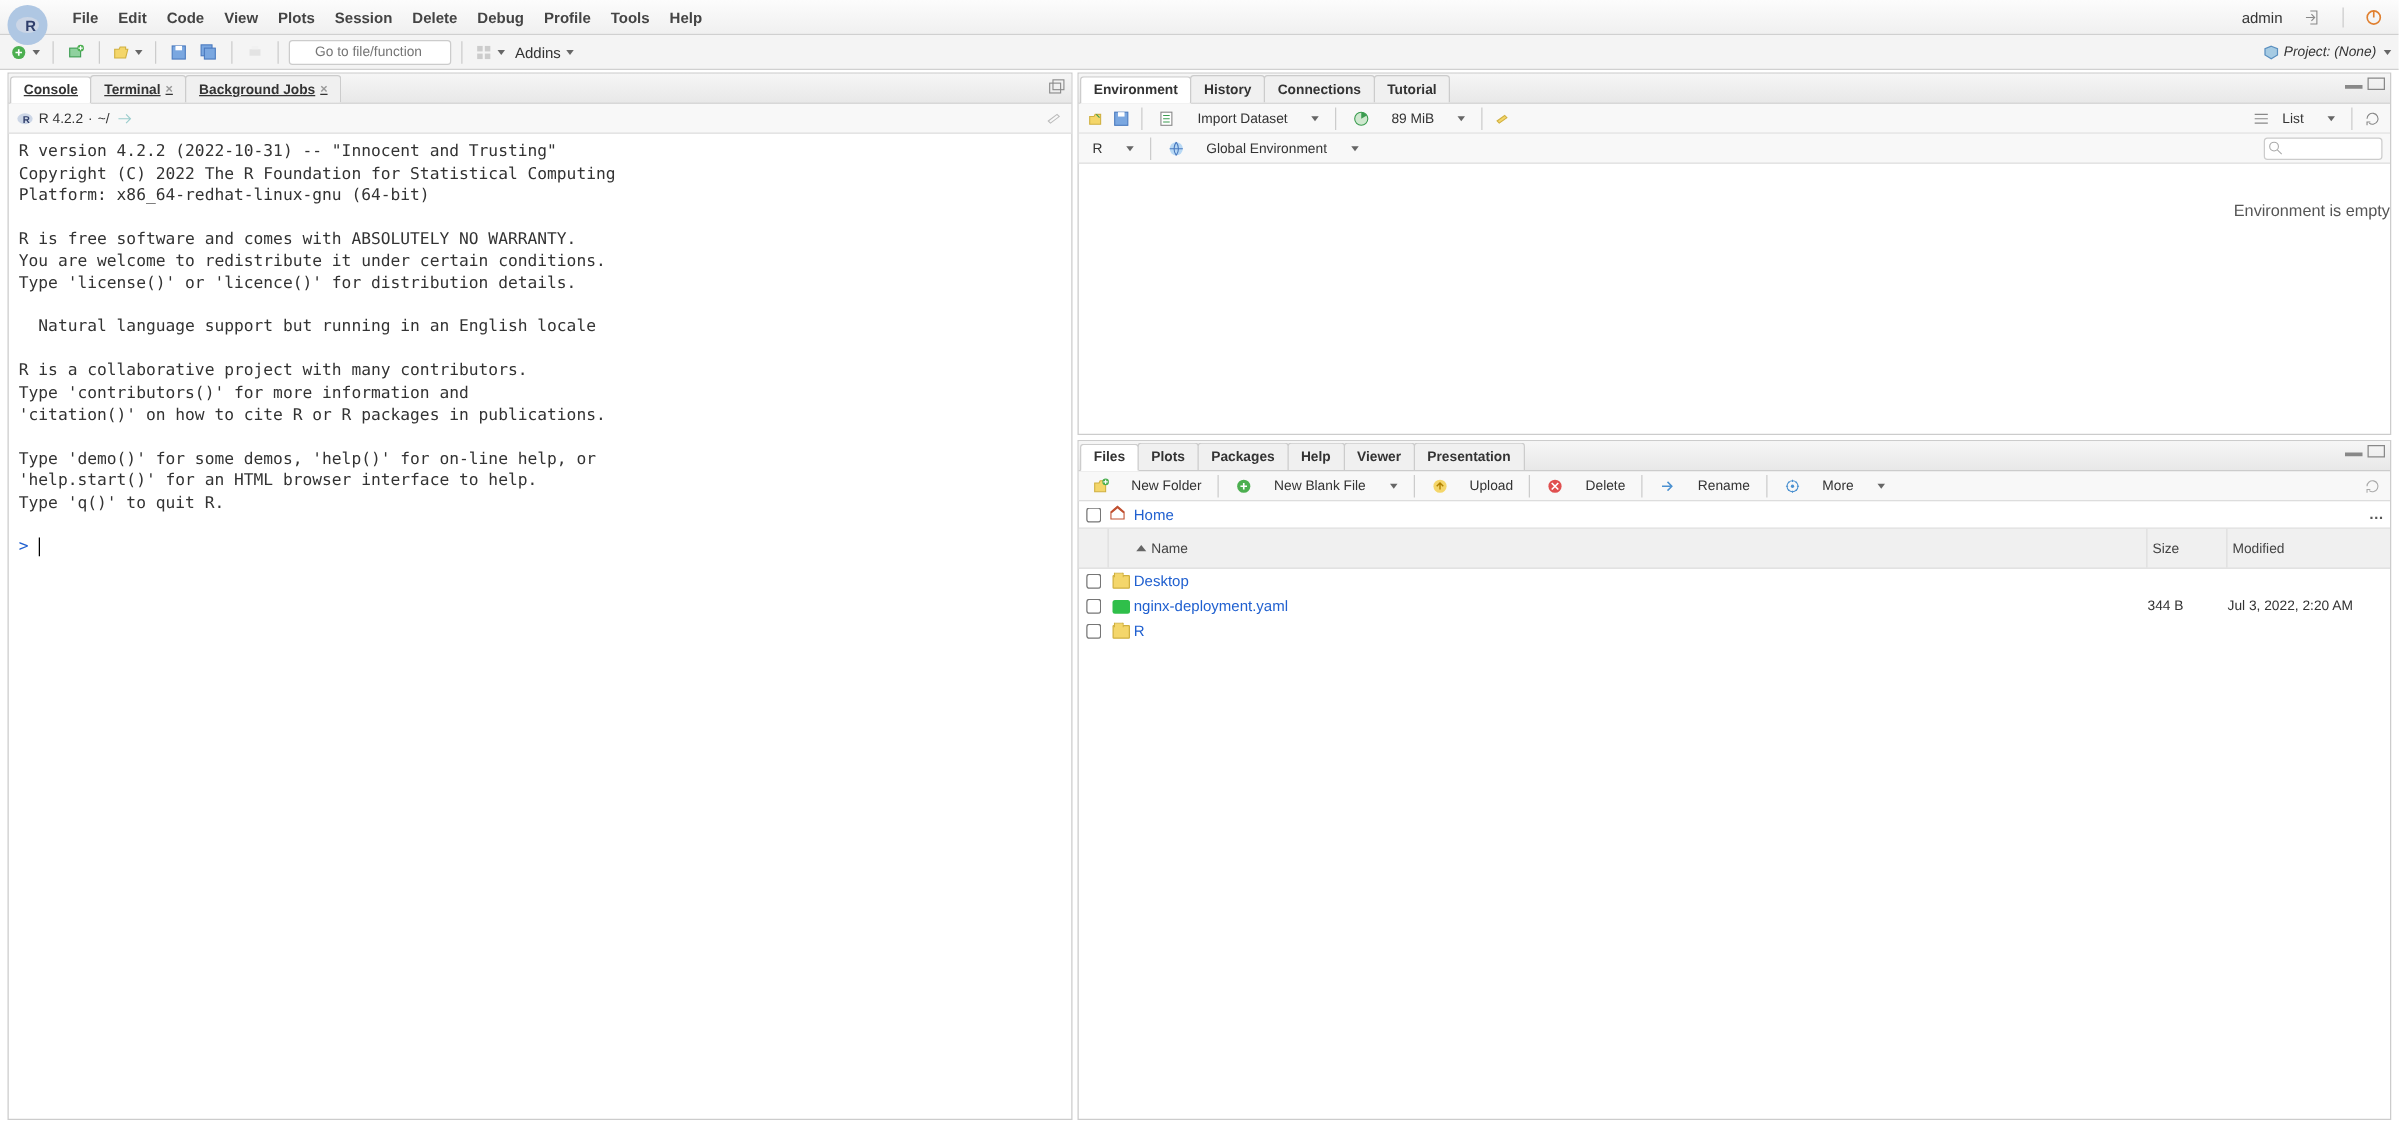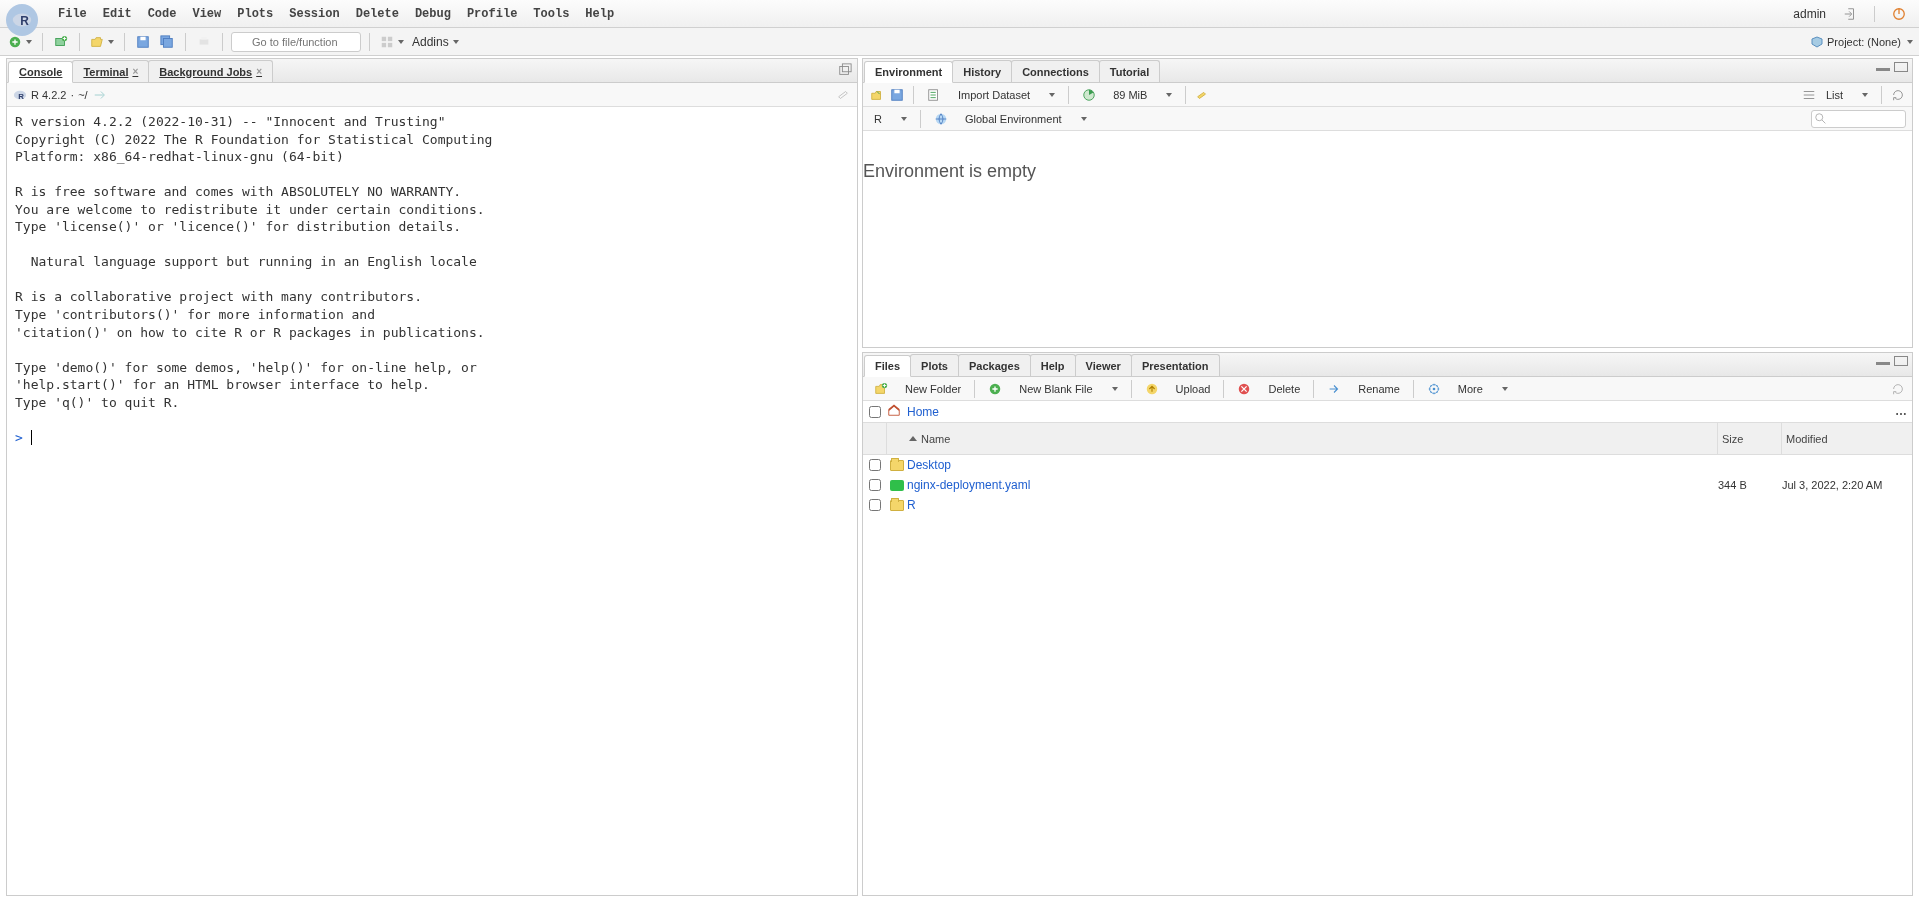--- a/index.html
+++ b/index.html
@@ -16,21 +16,21 @@
 .power-icon svg circle { stroke:#e08030; }
 
 
 .toolbar { height:28px; background:#f4f4f4; border-bottom:1px solid #d0d0d0; display:flex; align-items:center; padding:0 6px; gap:4px; }
 .tb-sep { width:1px; height:18px; background:#ccc; margin:0 4px; }
 .tb-btn { height:20px; min-width:20px; display:inline-flex; align-items:center; justify-content:center; cursor:pointer; padding:0 2px; gap:2px; }
 .caret { width:0; height:0; border-left:3px solid transparent; border-right:3px solid transparent; border-top:4px solid #666; margin-left:2px; }
 .goto-input { height:20px; width:130px; border:1px solid #ccc; border-radius:3px; font-size:11px; padding:0 4px 0 20px; background:#fff; position:relative; color:#888; }
 .goto-wrap { position:relative; }
 .goto-wrap .arrow { position:absolute; left:4px; top:3px; }
-.project-ind { display:flex; align-items:center; gap:4px; font-size:11px; color:#333; }
+.project-ind { display:flex; align-items:center; gap:4px; font-size:11px; color:#333;font-style:italic; }
 .proj-cube { width:12px; height:12px; }
 
 
 .main { display:flex; height:calc(900px - 28px - 28px); }
 .left-col { flex:0 0 852px; display:flex; flex-direction:column; border-right:1px solid #ccc; margin:2px 4px 4px 6px; border:1px solid #ccc; }
 .right-col { flex:1; display:flex; flex-direction:column; margin:2px 6px 4px 0; gap:4px; }
 
 
 .tabstrip { height:24px; background:linear-gradient(#f6f6f6,#e8e8e8); border-bottom:1px solid #ccc; display:flex; align-items:flex-end; position:relative; }
 .tab { height:22px; padding:0 10px; display:flex; align-items:center; gap:4px; border:1px solid #ccc; border-bottom:none; background:#f0f0f0; margin-left:-1px; font-weight:bold; font-size:11px; color:#333; cursor:pointer; border-top-left-radius:3px; border-top-right-radius:3px; }
@@ -48,21 +48,21 @@
 
 .console-body { flex:1; overflow:auto; padding:6px 8px; font-family: "Lucida Console","Consolas",monospace; font-size:13px; line-height:1.35; white-space:pre; }
 .prompt { color:#2060d0; }
 .cursor { border-left:1px solid #000; animation:blink 1s step-end infinite; }
 @keyframes blink { 50% { border-color:transparent; } }
 
 
 .pane { border:1px solid #ccc; display:flex; flex-direction:column; background:#fff; }
 .env-pane { flex:0 0 290px; }
 .files-pane { flex:1; }
-.env-empty { flex:1; display:flex; align-items:flex-start; justify-content:flex-start; padding-top:30px; color:#555; font-size:18px; }
+.env-empty { flex:1; display:flex; align-items:flex-start; justify-content:flex-end; padding-top:30px; color:#555; font-size:13px; }
 .search-mini { width:95px; height:18px; border:1px solid #ccc; border-radius:3px; padding-left:18px; font-size:11px; background:#fff; }
 .search-wrap { position:relative; }
 .search-wrap svg { position:absolute; left:3px; top:2px; }
 
 
 .breadcrumb { height:22px; border-bottom:1px solid #ddd; display:flex; align-items:center; padding:0 6px; gap:6px; }
 .breadcrumb a { color:#2060d0; text-decoration:none; cursor:pointer; }
 .file-header { height:32px; background:#f0f0f0; border-bottom:1px solid #ddd; display:flex; font-size:11px; color:#444; }
 .fh-check { flex:0 0 24px; border-right:1px solid #ddd; }
 .fh-name { flex:1; border-right:1px solid #ddd; display:flex; align-items:center; padding-left:22px; gap:4px; }
@@ -90,21 +90,21 @@
 </head>
 <body>
 
 <div class="menubar">
   <div class="r-logo">
     <svg viewBox="0 0 24 24">
         <ellipse cx="12" cy="12" rx="10" ry="7" fill="#ccd6e6"></ellipse>
         <text x="10" y="17" font-size="13" font-weight="bold" fill="#2f3e6b">R</text>
       </svg>
   </div>
-  <div id="menu-items" style="display:flex;font-family:Liberation Mono, monospace;">
+  <div id="menu-items" style="display:flex;">
       <div class="menu-item">File</div>
       <div class="menu-item">Edit</div>
       <div class="menu-item">Code</div>
       <div class="menu-item">View</div>
       <div class="menu-item">Plots</div>
       <div class="menu-item">Session</div>
       <div class="menu-item">Delete</div>
       <div class="menu-item">Debug</div>
       <div class="menu-item">Profile</div>
       <div class="menu-item">Tools</div>

